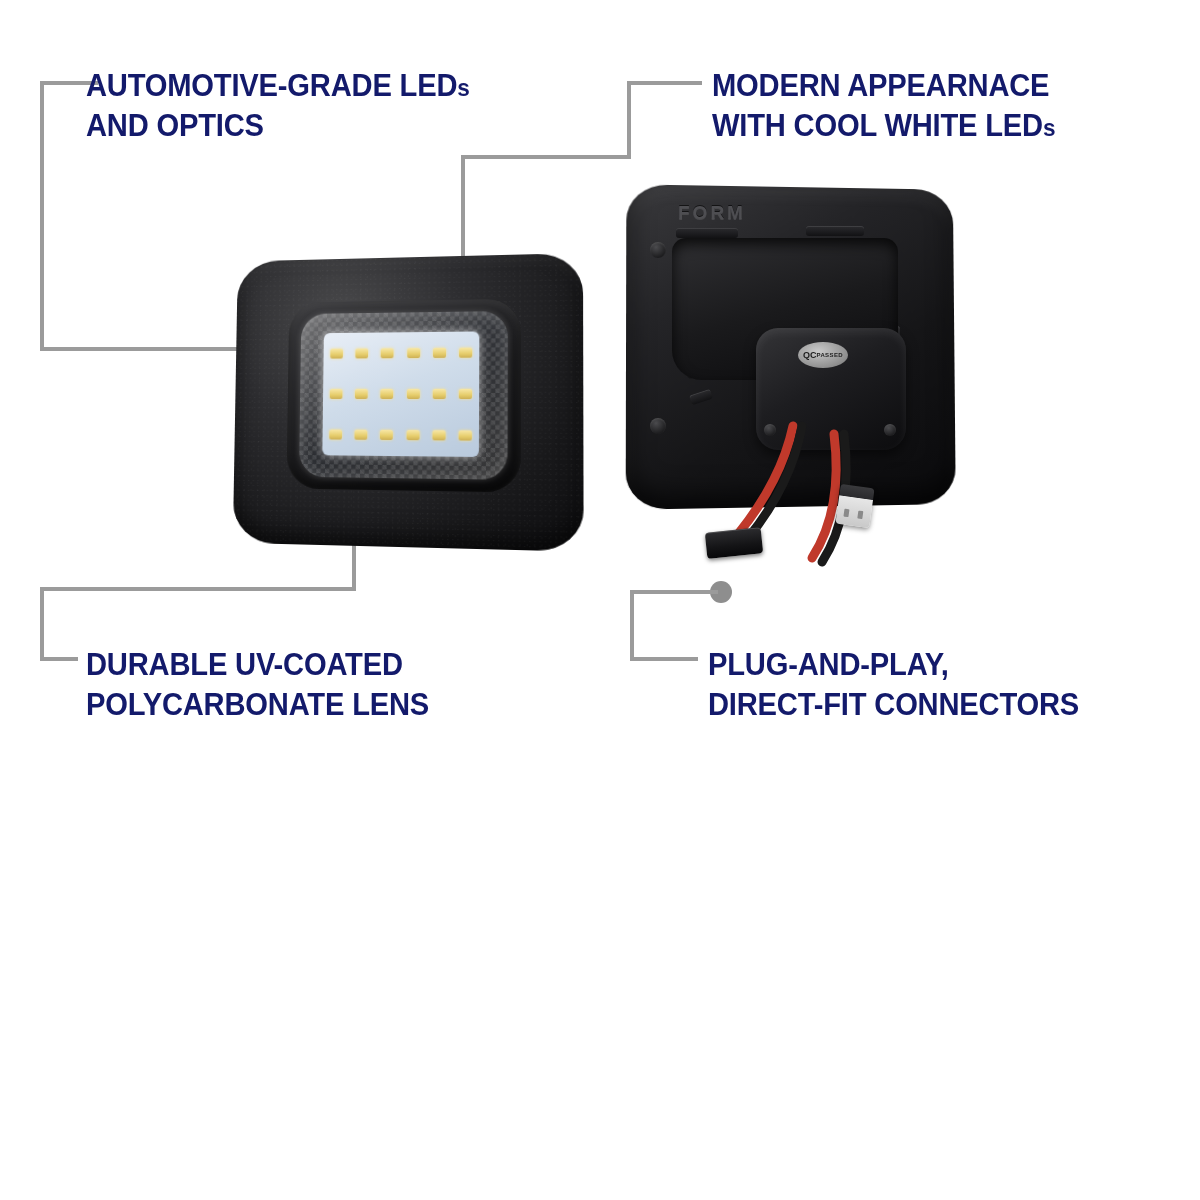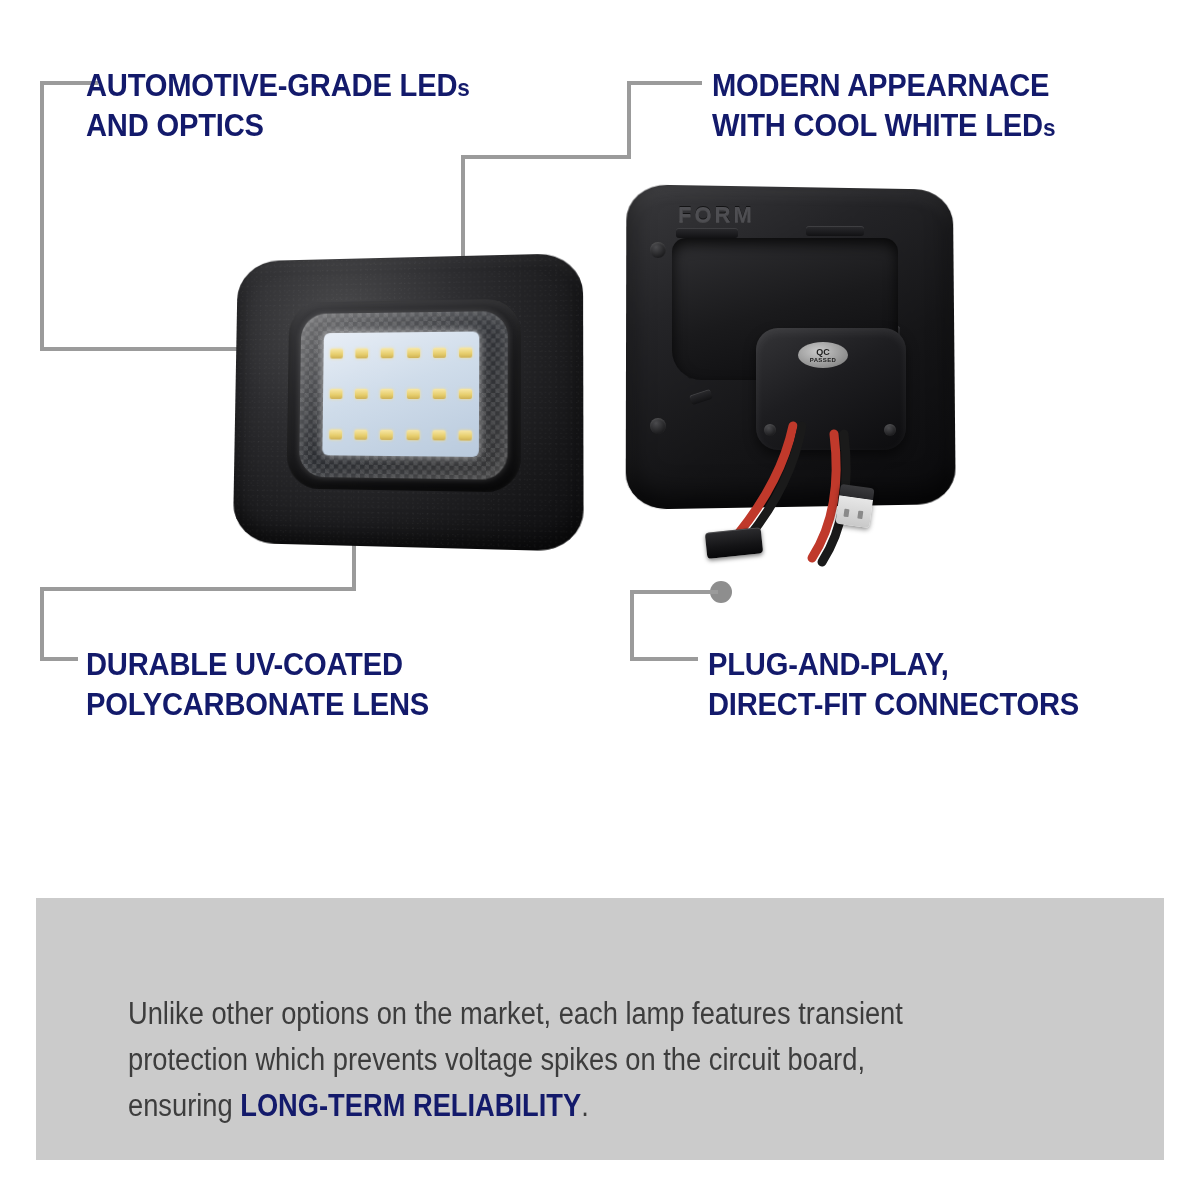--- a/index.html
+++ b/index.html
@@ -151,21 +151,21 @@
     inset: 0;
     border-radius: 40px / 36px;
     background:
       linear-gradient(150deg, #3a3a3d 0%, #242427 30%, #151517 62%, #0a0a0c 100%);
     box-shadow: inset 0 -12px 26px rgba(0,0,0,0.7), inset 0 8px 16px rgba(255,255,255,0.07);
     transform: perspective(1000px) rotateY(6deg) rotateX(2deg);
   }
   .lb-form {
     position: absolute;
     left: 50px; top: 16px;
-    font-size: 22px;
+    font-size: 19px;
     font-weight: bold;
     letter-spacing: 3px;
     color: #4e4e52;
     text-shadow: 0 1px 0 rgba(255,255,255,0.12), 0 -1px 0 rgba(0,0,0,0.6);
   }
   .lb-trough {
     position: absolute;
     left: 44px; top: 52px;
     width: 226px; height: 142px;
     border-radius: 14px 14px 30px 30px;
@@ -186,21 +186,21 @@
     border-radius: 22px;
     background: linear-gradient(150deg, #343437 0%, #1d1d20 45%, #0c0c0e 100%);
     box-shadow: inset 0 4px 10px rgba(255,255,255,0.08), 0 6px 12px rgba(0,0,0,0.5);
   }
   .lb-qc {
     position: absolute;
     left: 42px; top: 14px;
     width: 50px; height: 26px;
     border-radius: 50%;
     background: radial-gradient(ellipse at 40% 35%, #c9c9c9, #8f8f8f 70%, #6c6c6c 100%);
-    display: flex; flex-direction: column;
+    display: flex; flex-direction: row;
     align-items: center; justify-content: center;
     line-height: 1;
   }
   .lb-qc .qc1 { font-size: 9px; font-weight: bold; color: #1c1c1c; }
   .lb-qc .qc2 { font-size: 6px; font-weight: bold; color: #1c1c1c; letter-spacing: .4px; }
   .screw {
     position: absolute;
     width: 16px; height: 16px;
     border-radius: 50%;
     background: radial-gradient(circle at 38% 32%, #4b4b4e, #1c1c1e 72%);
@@ -381,19 +381,14 @@
       <div class="conn-black" style="left:78px; top:344px; transform:rotate(-6deg);"></div>
       <div class="conn-white" style="left:210px; top:300px; transform:rotate(8deg);">
         <span class="pin" style="left:7px;  top:24px;"></span>
         <span class="pin" style="left:21px; top:24px;"></span>
       </div>
     </div>
 
   </div>
 
 
-  <div class="desc-panel">
-    <p class="desc-text">
-      <span>Unlike other options on the market, each lamp features transient protection which prevents voltage spikes on the circuit board, ensuring </span><b>LONG-TERM RELIABILITY</b><span>.</span>
-    </p>
-  </div>
 
 </div>
 
 </body></html>

